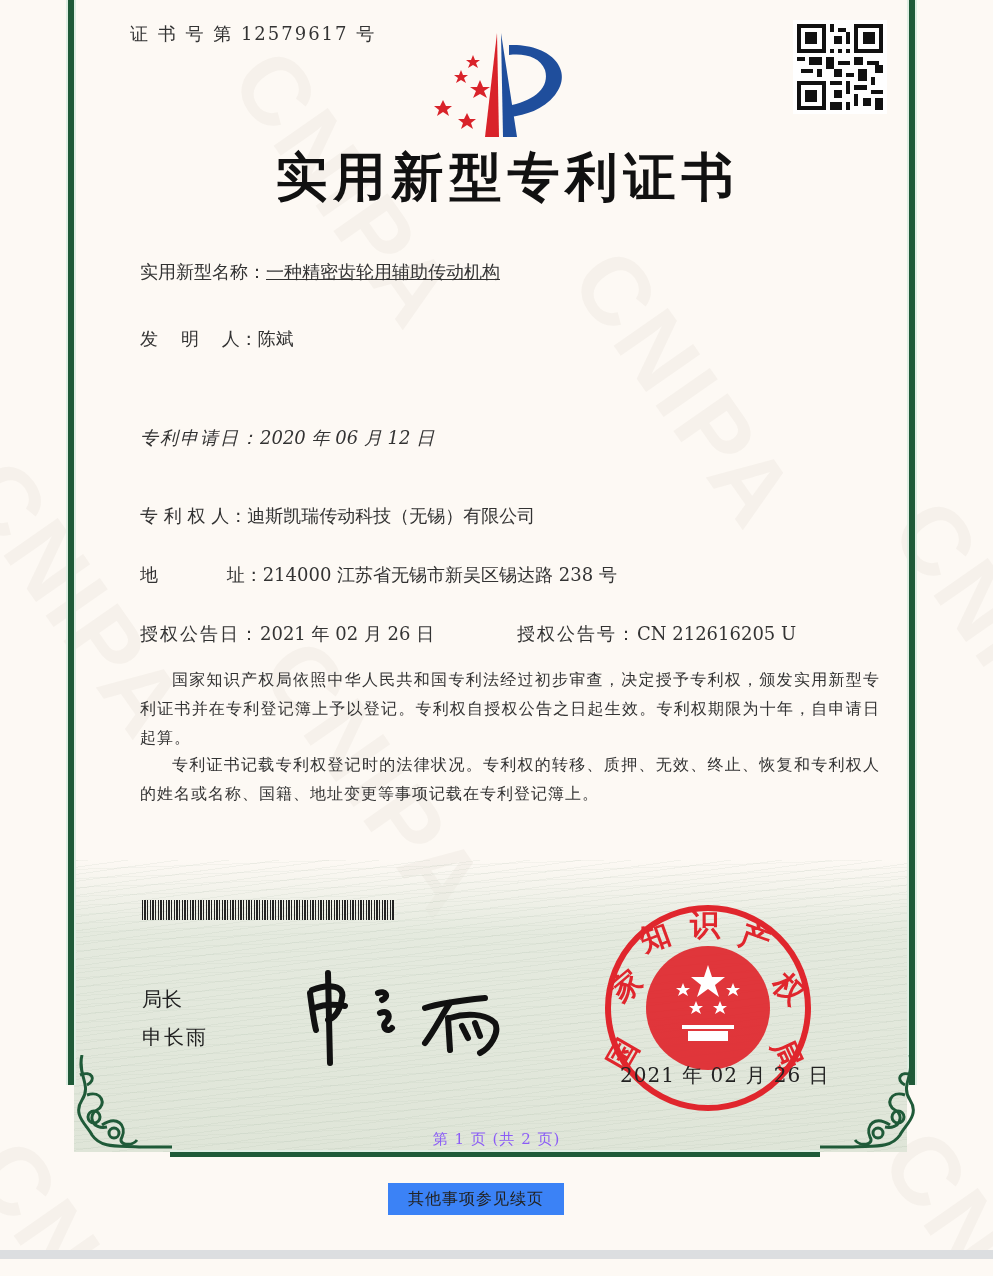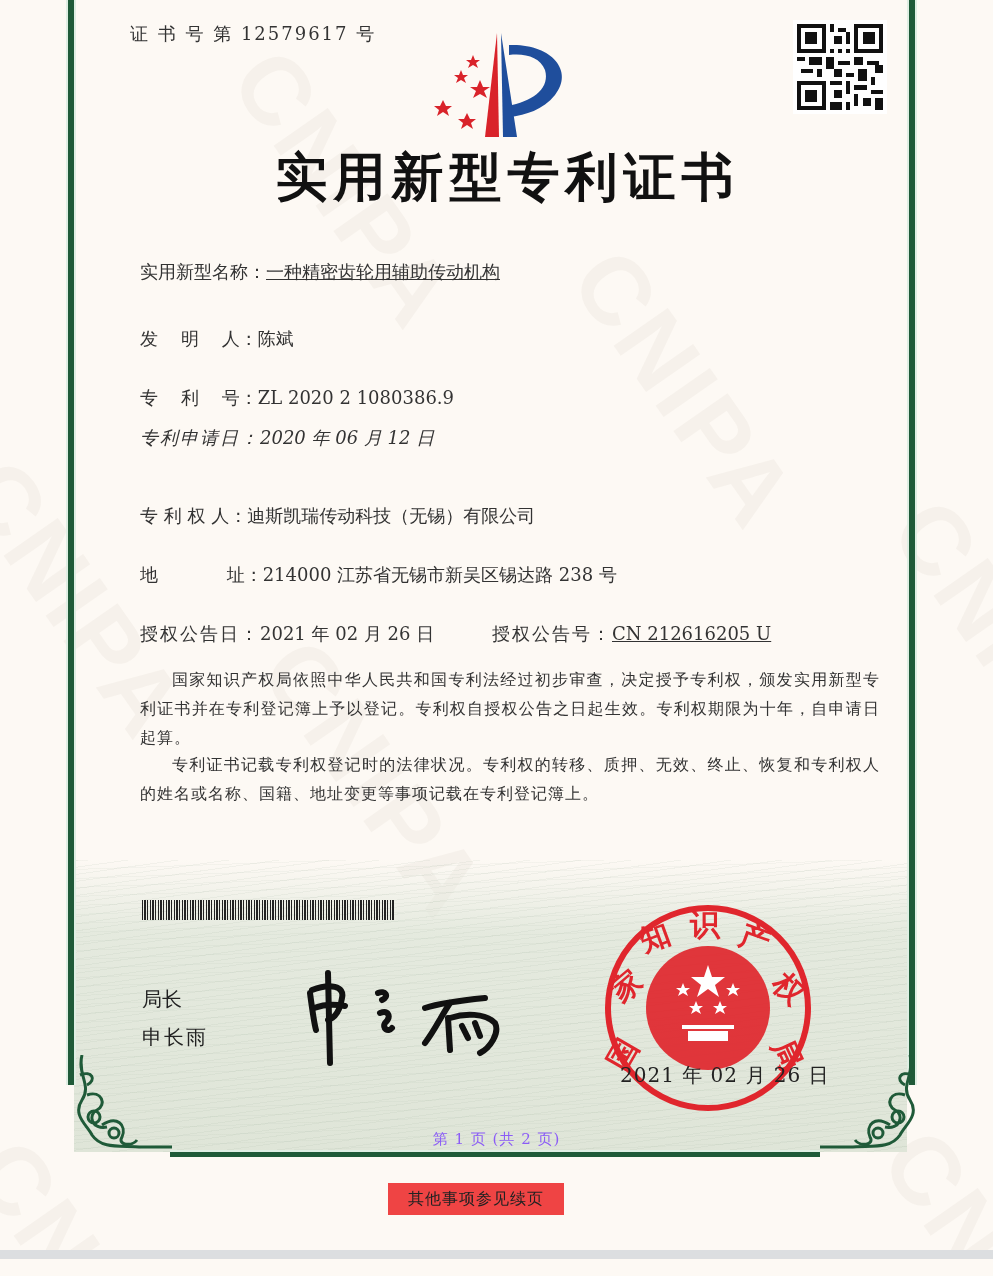--- a/index.html
+++ b/index.html
@@ -36,21 +36,21 @@
   .para { position: absolute; left: 140px; width: 740px; font-size: 16px; line-height: 29px; color: #333; text-indent: 2em; text-align: justify; letter-spacing: 1px; }
   .barcode { position: absolute; left: 142px; top: 900px; width: 252px; height: 20px;
     background: repeating-linear-gradient(90deg, #222 0, #222 1px, transparent 1px, transparent 2px, #222 2px, #222 4px, transparent 4px, transparent 5px, #222 5px, #222 6px, transparent 6px, transparent 8px); }
   .director-title { position: absolute; left: 142px; top: 986px; font-family: "DejaVu Sans", sans-serif; font-size: 20px; color: #222; }
   .director-name { position: absolute; left: 142px; top: 1024px; font-family: "DejaVu Sans", sans-serif; font-size: 20px; color: #222; letter-spacing: 2px; }
   .signature { position: absolute; left: 300px; top: 968px; width: 215px; height: 100px; }
   .seal { position: absolute; left: 598px; top: 903px; width: 220px; height: 210px; }
   .seal-date { position: absolute; left: 620px; top: 1062px; font-size: 20px; color: #222; letter-spacing: 1px; }
   .corner { position: absolute; width: 100px; height: 100px; }
   .page-num { position: absolute; left: 0; width: 993px; top: 1130px; text-align: center; font-size: 15px; color: #8b5cf6; letter-spacing: 1px; }
-  .more-box { position: absolute; left: 388px; top: 1183px; width: 176px; height: 32px; background: #ef4444; font-size: 16px; line-height: 32px; text-align: center; color: #222; letter-spacing: 1px; }
+  .more-box { position: absolute; left: 388px; top: 1183px; width: 176px; height: 32px; background: #3b82f6; font-size: 16px; line-height: 32px; text-align: center; color: #222; letter-spacing: 1px; }
   .divider-bar { position: absolute; left: 0; top: 1250px; width: 993px; height: 9px; background: #dcdee0; }
   .next-page { position: absolute; left: 0; top: 1259px; width: 993px; height: 17px; background: #fdf9f4; }
 </style>
 </head>
 <body>
 
 <div class="page">
 
   <div class="watermark" style="left:300px; top:30px;">CNIPA</div>
   <div class="watermark" style="left:640px; top:230px;">CNIPA</div>
@@ -150,36 +150,33 @@
   </div>
 
   <div class="title">实用新型专利证书</div>
 
   <div class="field" style="top:260px;text-decoration:underline;">
     <span class="lbl">实用新型名称：</span><span>一种精密齿轮用辅助传动机构</span>
   </div>
   <div class="field" style="top:327px;">
     <span class="lbl" style="white-space:pre;">发    明    人：</span><span>陈斌</span>
   </div>
-  <div class="field" style="top:386px;">
-    <span class="lbl" style="white-space:pre;">专    利    号：</span><span>ZL 2020 2 1080386.9</span>
-  </div>
   <div class="field" style="top:426px;font-style:italic;">
     <span class="lbl" style="letter-spacing:2px;">专利申请日：</span><span>2020 年 06 月 12 日</span>
   </div>
   <div class="field" style="top:504px;">
     <span class="lbl" style="white-space:pre;">专 利 权 人：</span><span>迪斯凯瑞传动科技（无锡）有限公司</span>
   </div>
   <div class="field" style="top:563px;text-align:right;">
     <span class="lbl" style="white-space:pre;">地            址：</span><span>214000 江苏省无锡市新吴区锡达路 238 号</span>
   </div>
   <div class="field" style="top:622px;">
     <span class="lbl" style="letter-spacing:2px;">授权公告日：</span><span>2021 年 02 月 26 日</span>
   </div>
-  <div class="field" style="top:622px; left:492px;text-decoration:underline;">
+  <div class="field" style="top:622px; left:517px;">
     <span class="lbl" style="letter-spacing:2px;">授权公告号：</span><span>CN 212616205 U</span>
   </div>
 
   <div class="para" style="top:750px;">专利证书记载专利权登记时的法律状况。专利权的转移、质押、无效、终止、恢复和专利权人的姓名或名称、国籍、地址变更等事项记载在专利登记簿上。</div>
   <div class="para" style="top:665px;">国家知识产权局依照中华人民共和国专利法经过初步审查，决定授予专利权，颁发实用新型专利证书并在专利登记簿上予以登记。专利权自授权公告之日起生效。专利权期限为十年，自申请日起算。</div>
 
   <div class="barcode"></div>
 
   <div class="director-title">局长</div>
   <div class="director-name">申长雨</div>

